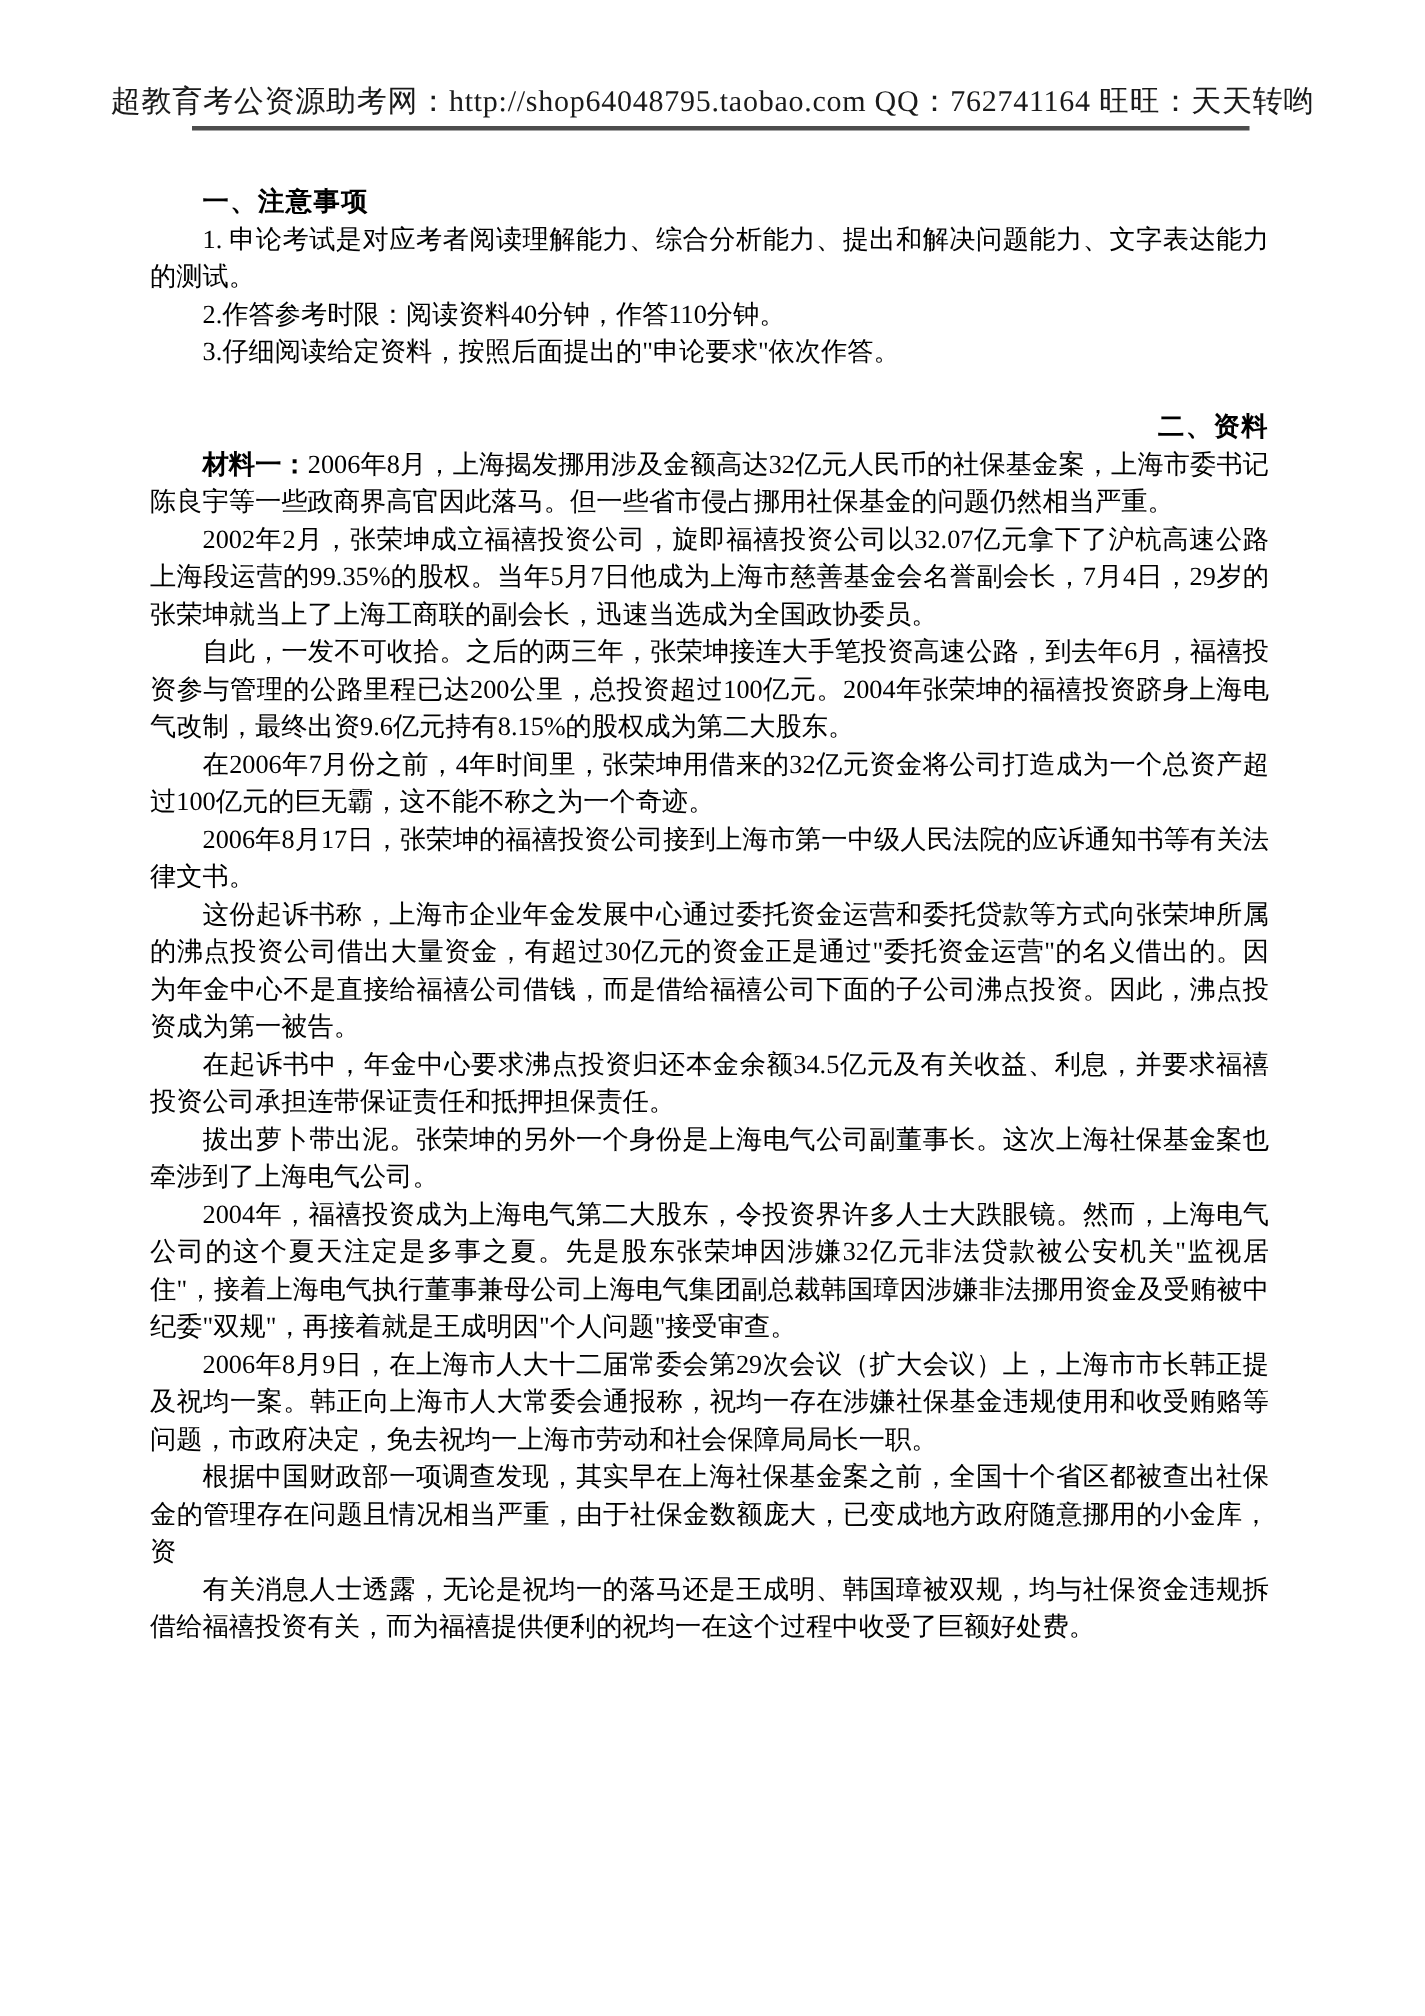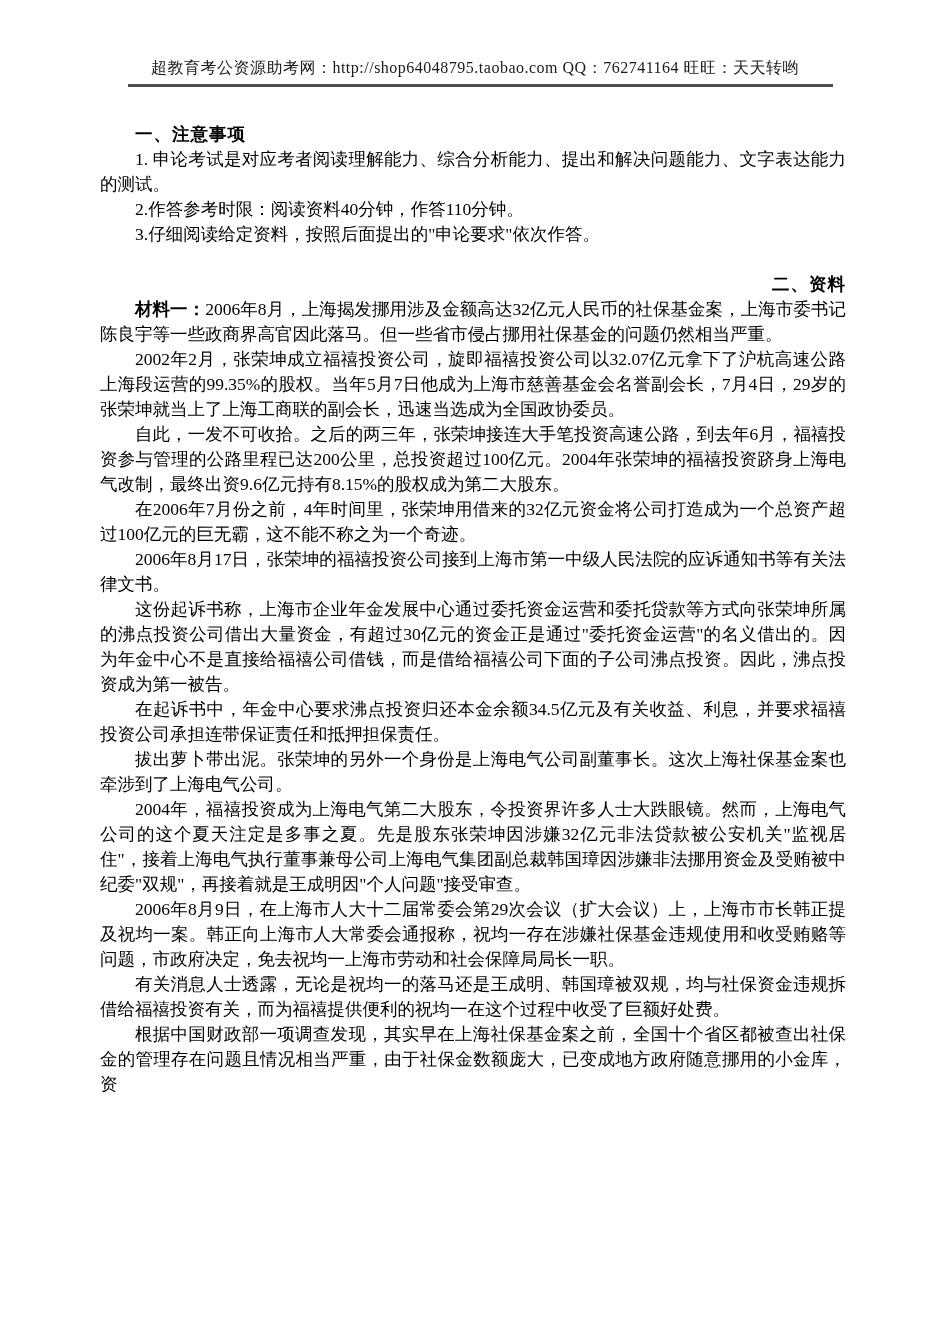--- a/index.html
+++ b/index.html
@@ -15,21 +15,21 @@
   }
   .page-header {
     position: absolute;
     top: 58px;
     left: 0;
     width: 950px;
   }
   .header-text {
     width: 100%;
     text-align: center;
-    font-size: 16px;
+    font-size: 20px;
     line-height: 20px;
     color: #1a1a1a;
     letter-spacing: 0.5px;
   }
   .header-rule {
     position: absolute;
     top: 26px;
     left: 128px;
     width: 705px;
     height: 3px;
@@ -84,15 +84,15 @@
   <p class="para"><span class="lead-label">材料一：</span><span>2006年8月，上海揭发挪用涉及金额高达32亿元人民币的社保基金案，上海市委书记陈良宇等一些政商界高官因此落马。但一些省市侵占挪用社保基金的问题仍然相当严重。</span></p>
   <p class="para">2002年2月，张荣坤成立福禧投资公司，旋即福禧投资公司以32.07亿元拿下了沪杭高速公路上海段运营的99.35%的股权。当年5月7日他成为上海市慈善基金会名誉副会长，7月4日，29岁的张荣坤就当上了上海工商联的副会长，迅速当选成为全国政协委员。</p>
   <p class="para">自此，一发不可收拾。之后的两三年，张荣坤接连大手笔投资高速公路，到去年6月，福禧投资参与管理的公路里程已达200公里，总投资超过100亿元。2004年张荣坤的福禧投资跻身上海电气改制，最终出资9.6亿元持有8.15%的股权成为第二大股东。</p>
   <p class="para">在2006年7月份之前，4年时间里，张荣坤用借来的32亿元资金将公司打造成为一个总资产超过100亿元的巨无霸，这不能不称之为一个奇迹。</p>
   <p class="para">2006年8月17日，张荣坤的福禧投资公司接到上海市第一中级人民法院的应诉通知书等有关法律文书。</p>
   <p class="para">这份起诉书称，上海市企业年金发展中心通过委托资金运营和委托贷款等方式向张荣坤所属的沸点投资公司借出大量资金，有超过30亿元的资金正是通过"委托资金运营"的名义借出的。因为年金中心不是直接给福禧公司借钱，而是借给福禧公司下面的子公司沸点投资。因此，沸点投资成为第一被告。</p>
   <p class="para">在起诉书中，年金中心要求沸点投资归还本金余额34.5亿元及有关收益、利息，并要求福禧投资公司承担连带保证责任和抵押担保责任。</p>
   <p class="para">拔出萝卜带出泥。张荣坤的另外一个身份是上海电气公司副董事长。这次上海社保基金案也牵涉到了上海电气公司。</p>
   <p class="para">2004年，福禧投资成为上海电气第二大股东，令投资界许多人士大跌眼镜。然而，上海电气公司的这个夏天注定是多事之夏。先是股东张荣坤因涉嫌32亿元非法贷款被公安机关"监视居住"，接着上海电气执行董事兼母公司上海电气集团副总裁韩国璋因涉嫌非法挪用资金及受贿被中纪委"双规"，再接着就是王成明因"个人问题"接受审查。</p>
   <p class="para">2006年8月9日，在上海市人大十二届常委会第29次会议（扩大会议）上，上海市市长韩正提及祝均一案。韩正向上海市人大常委会通报称，祝均一存在涉嫌社保基金违规使用和收受贿赂等问题，市政府决定，免去祝均一上海市劳动和社会保障局局长一职。</p>
+  <p class="para">根据中国财政部一项调查发现，其实早在上海社保基金案之前，全国十个省区都被查出社保金的管理存在问题且情况相当严重，由于社保金数额庞大，已变成地方政府随意挪用的小金库，资</p>
   <p class="para">有关消息人士透露，无论是祝均一的落马还是王成明、韩国璋被双规，均与社保资金违规拆借给福禧投资有关，而为福禧提供便利的祝均一在这个过程中收受了巨额好处费。</p>
-  <p class="para">根据中国财政部一项调查发现，其实早在上海社保基金案之前，全国十个省区都被查出社保金的管理存在问题且情况相当严重，由于社保金数额庞大，已变成地方政府随意挪用的小金库，资</p>
 </div>
 
 </body></html>

